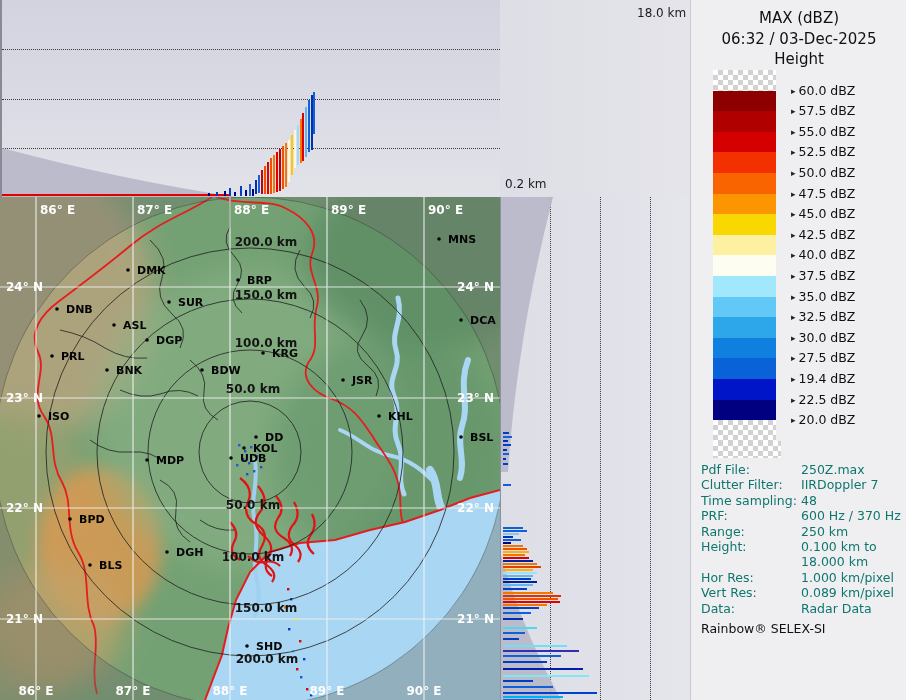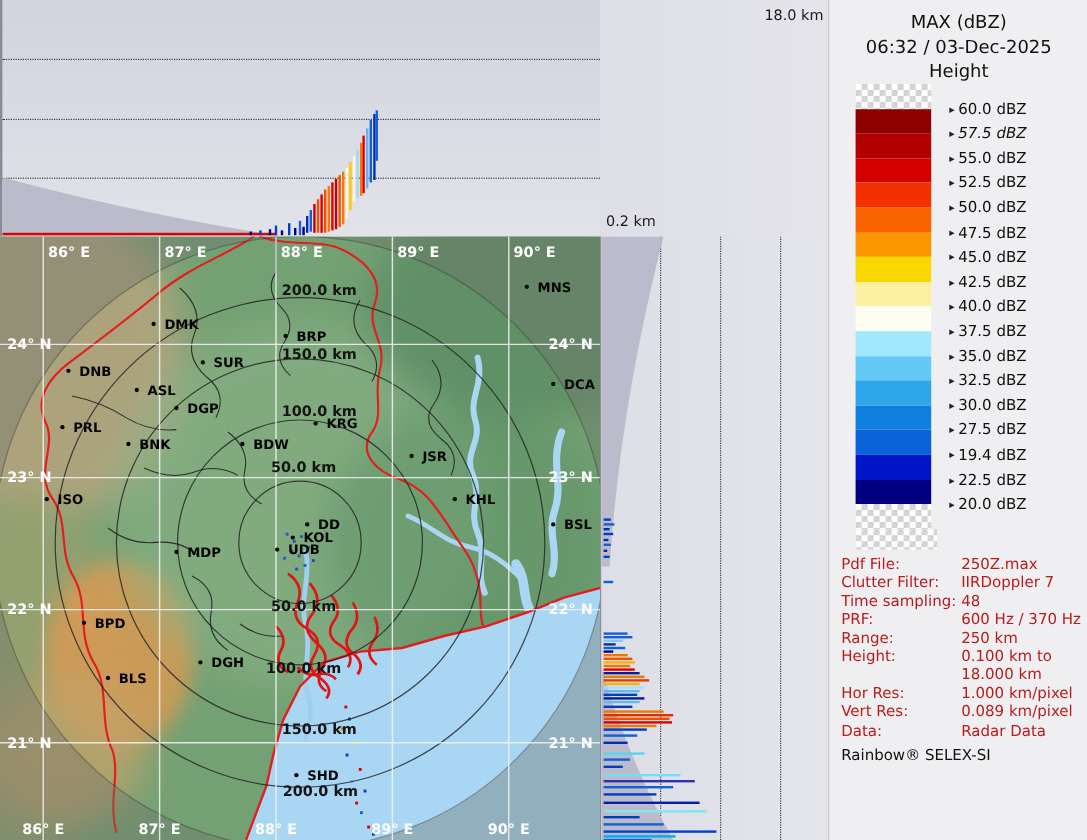--- a/index.html
+++ b/index.html
@@ -30,21 +30,21 @@
     font-size:15px;line-height:1.38;color:#101010;}
   #scale-bands{position:absolute;left:22px;top:70px;width:63px;}
   .band{width:63px;height:20.6px;}
   .tick{position:absolute;left:100px;font-size:12.5px;color:#101010;white-space:nowrap;}
   .tick::before{content:"\25B8";font-size:9px;color:#222;margin-right:3px;vertical-align:1px;}
   .checker{background-color:#fff;
     background-image:linear-gradient(45deg,#d2d2d2 25%,transparent 25%,transparent 75%,#d2d2d2 75%),
                      linear-gradient(45deg,#d2d2d2 25%,transparent 25%,transparent 75%,#d2d2d2 75%);
     background-position:0 0,5px 5px;background-size:10px 10px;}
   #nodata-swatch{position:absolute;left:22px;top:441px;width:68px;height:17px;}
-  #info-rows{position:absolute;left:10px;top:462px;width:200px;font-size:12.5px;color:#b91c1c;}
+  #info-rows{position:absolute;left:10px;top:462px;width:200px;font-size:12.5px;color:#0f766e;}
   .info-row{position:relative;height:15.4px;white-space:nowrap;}
   .info-label{position:absolute;left:0;}
   .info-value{position:absolute;left:100px;}
   #brand-line{position:absolute;left:10px;top:621px;font-size:12.5px;color:#101010;}
   
   .geo{font-family:"DejaVu Sans",sans-serif;font-weight:bold;font-size:12px;fill:#fdfdfd;}
   .ringlab{font-family:"DejaVu Sans",sans-serif;font-weight:bold;font-size:12px;fill:#141414;}
   .city{font-family:"DejaVu Sans",sans-serif;font-weight:bold;font-size:11px;fill:#050505;}
 </style>
 </head>
@@ -376,21 +376,21 @@
         <div class="band" style="background: rgb(98, 200, 246);"></div>
         <div class="band" style="background: rgb(46, 166, 234);"></div>
         <div class="band" style="background: rgb(16, 128, 224);"></div>
         <div class="band" style="background: rgb(10, 98, 216);"></div>
         <div class="band" style="background: rgb(0, 20, 200);"></div>
         <div class="band" style="background: rgb(0, 0, 128);"></div>
         <div class="band checker"></div>
       </div>
     <div id="scale-ticks">
         <div class="tick" style="top: 82.6px;">60.0 dBZ</div>
-        <div class="tick" style="top: 103.2px; font-style: italic;">57.5 dBZ</div>
+        <div class="tick" style="top: 103.2px;">57.5 dBZ</div>
         <div class="tick" style="top: 123.8px;">55.0 dBZ</div>
         <div class="tick" style="top: 144.4px;">52.5 dBZ</div>
         <div class="tick" style="top: 165px;">50.0 dBZ</div>
         <div class="tick" style="top: 185.6px;">47.5 dBZ</div>
         <div class="tick" style="top: 206.2px;">45.0 dBZ</div>
         <div class="tick" style="top: 226.8px;">42.5 dBZ</div>
         <div class="tick" style="top: 247.4px;">40.0 dBZ</div>
         <div class="tick" style="top: 268px;">37.5 dBZ</div>
         <div class="tick" style="top: 288.6px;">35.0 dBZ</div>
         <div class="tick" style="top: 309.2px;">32.5 dBZ</div>

